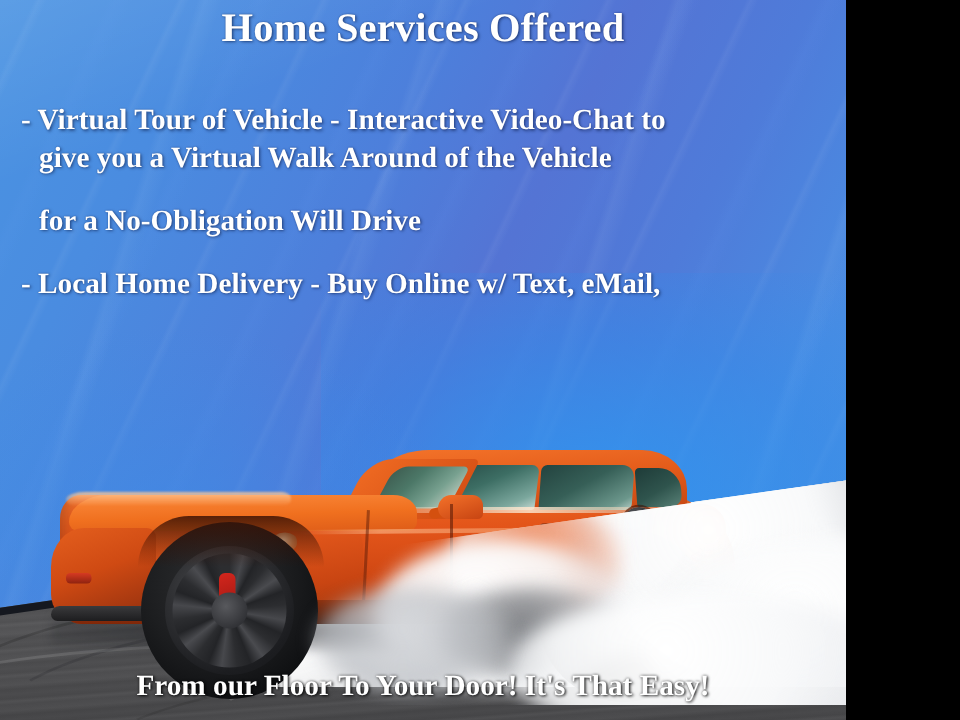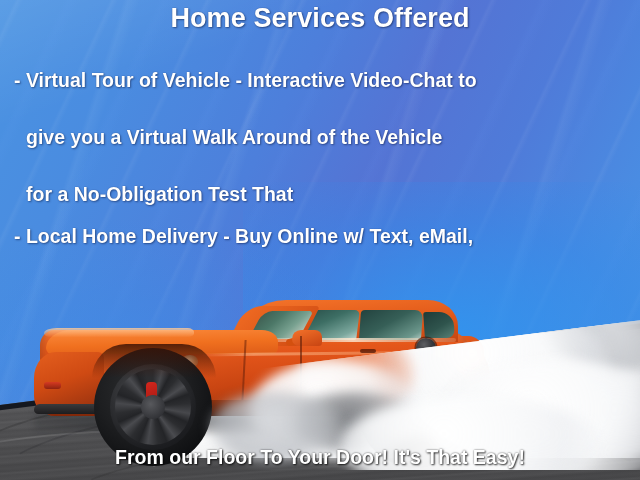--- a/index.html
+++ b/index.html
@@ -2,24 +2,24 @@
 <html><head>
 <meta charset="utf-8">
 <style>
   html, body {
     margin: 0;
     padding: 0;
     background: #000;
   }
   #stage {
     position: relative;
-    width: 640px;
+    width: 564px;
     height: 480px;
     overflow: hidden;
-    font-family: Liberation Sans, sans-serif;
+    font-family: Liberation Serif, serif;
     background: #0f172a;
   }
 
   
   .sky {
     position: absolute;
     inset: 0;
     background:
       linear-gradient(160deg,
         rgba(255,255,255,0.10) 0%,
@@ -392,21 +392,21 @@
   }
   .bullet {
     color: #ffffff;
     font-size: 19.5px;
     font-weight: bold;
     line-height: 25px;
     margin-bottom: 17px;
     text-shadow: 1px 1px 2px rgba(10,25,70,0.5), 0 0 1px rgba(10,25,70,0.45);
     white-space: nowrap;
   }
-  .bullet .l2 { display: block; padding-left: 12px; margin-top: 32px; }
+  .bullet .l2 { display: block; padding-left: 12px; }
 
   .tagline {
     position: absolute;
     left: 0; right: 0;
     bottom: 11px;
     text-align: center;
     color: #ffffff;
     font-size: 19.5px;
     font-weight: bold;
     text-shadow: 1px 1px 2px rgba(0,0,0,0.75), 0 0 2px rgba(0,0,0,0.6);
@@ -506,21 +506,21 @@
   </div>
 
   <div class="title">Home Services Offered</div>
 
   <div class="bullets">
     <div class="bullet">
       <span>- Virtual Tour of Vehicle - Interactive Video-Chat to</span>
       <span class="l2">give you a Virtual Walk Around of the Vehicle</span>
     </div>
     <div class="bullet">
-      <span class="l2">for a No-Obligation Test That</span>
+      <span class="l2">for a No-Obligation Will Drive</span>
     </div>
     <div class="bullet">
       <span>- Local Home Delivery - Buy Online w/ Text, eMail,</span>
     </div>
   </div>
 
   <div class="tagline">From our Floor To Your Door!  It's That Easy!</div>
 </div>
 
 </body></html>

